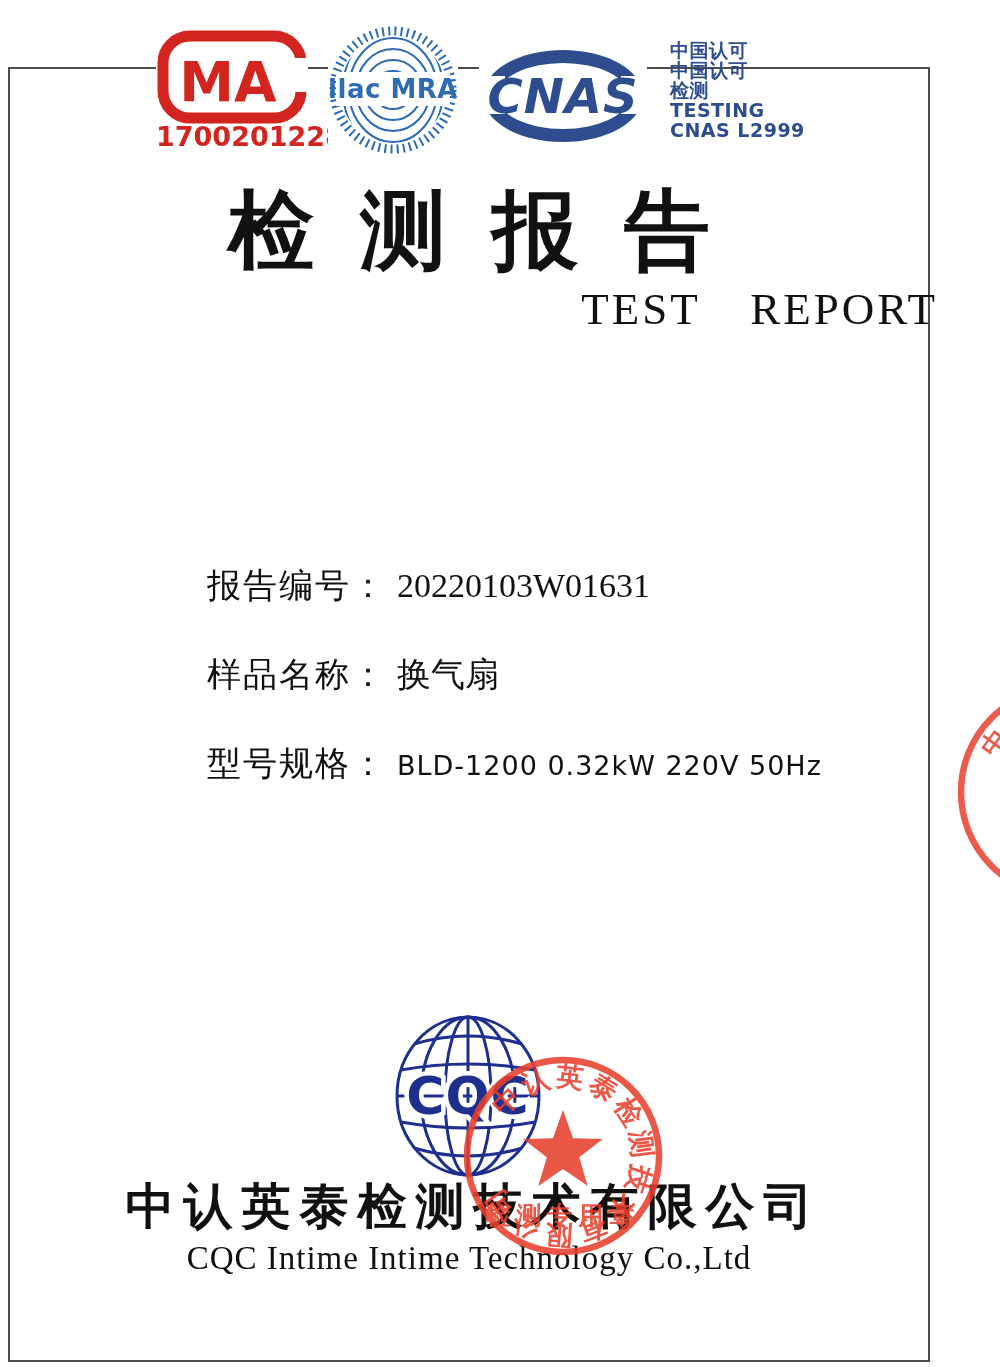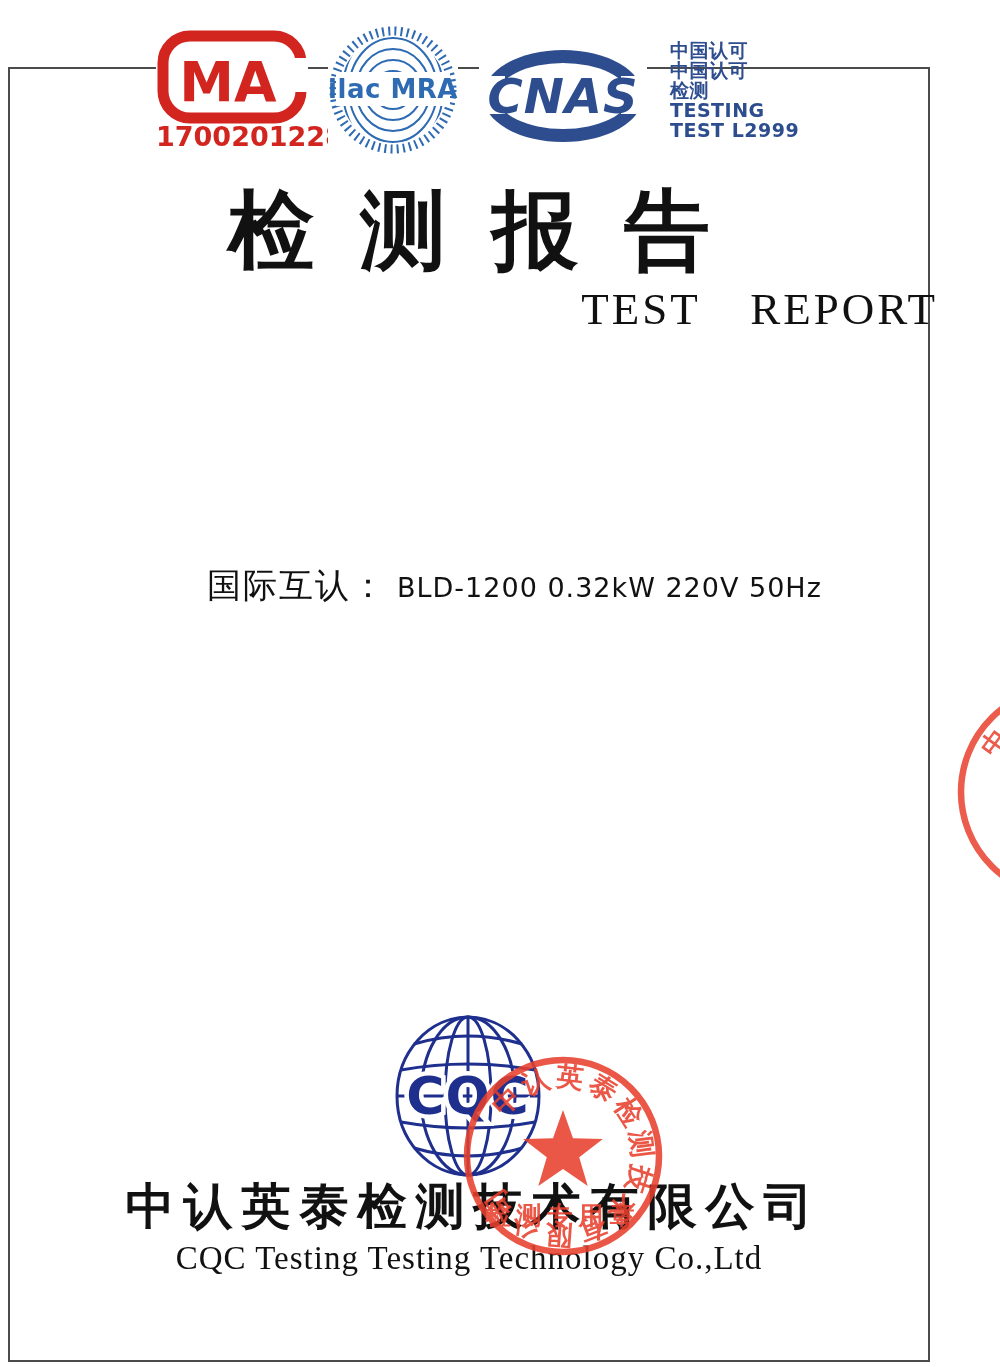--- a/index.html
+++ b/index.html
@@ -104,49 +104,55 @@
     <rect x="142" y="30" width="26" height="38" fill="#ffffff"></rect>
   </g>
   <text x="84" y="67" text-anchor="middle" fill="var(--cnas-navy)" font-family="'DejaVu Sans','Liberation Sans',sans-serif" font-size="48" font-weight="bold" font-style="italic" letter-spacing="1">CNAS</text>
 </svg>
 
 <div class="cnas-side">
   <div>中国认可</div>
   <div>中国认可</div>
   <div>检测</div>
   <div>TESTING</div>
-  <div>TEST L2999</div>
+  <div>CNAS L2999</div>
 </div>
 
 <div class="title-cn">检测报告</div>
 <div class="title-en">TEST REPORT</div>
 
 <div class="fields">
   <div class="field-row">
-    <span class="field-label">国际互认：</span><span class="field-value model">BLD-1200 0.32kW 220V 50Hz</span>
+    <span class="field-label">报告编号：</span><span class="field-value">20220103W01631</span>
+  </div>
+  <div class="field-row">
+    <span class="field-label">样品名称：</span><span class="field-value">换气扇</span>
+  </div>
+  <div class="field-row">
+    <span class="field-label">型号规格：</span><span class="field-value model">BLD-1200 0.32kW 220V 50Hz</span>
   </div>
 </div>
 
 <svg class="abs logo" style="left:393px;top:1012px;" width="150" height="168" viewBox="0 0 150 168">
   <g fill="none" stroke="var(--cqc-navy)" stroke-width="3">
     <ellipse cx="75" cy="84" rx="71" ry="79"></ellipse>
     <ellipse cx="75" cy="84" rx="47" ry="79"></ellipse>
     <ellipse cx="75" cy="84" rx="23" ry="79"></ellipse>
     <line x1="75" y1="5" x2="75" y2="163"></line>
     <path d="M 21,32 Q 75,16 129,32"></path>
     <path d="M 8,58 Q 75,46 142,58"></path>
     <path d="M 4,84 L 146,84"></path>
     <path d="M 8,110 Q 75,122 142,110"></path>
     <path d="M 21,136 Q 75,152 129,136"></path>
   </g>
   <text x="75" y="102" text-anchor="middle" font-family="'DejaVu Sans','Liberation Sans',sans-serif" font-size="52" font-weight="bold" fill="var(--cqc-navy)" stroke="#ffffff" stroke-width="9" paint-order="stroke" letter-spacing="1">CQC</text>
 </svg>
 
 <div class="company-cn">中认英泰检测技术有限公司</div>
-<div class="company-en">CQC Testing Testing Technology Co.,Ltd</div>
+<div class="company-en">CQC Intime Intime Technology Co.,Ltd</div>
 
 <svg class="abs stamp-main" width="216" height="216" viewBox="0 0 216 216">
   <circle cx="108" cy="108" r="96" fill="none" stroke="var(--stamp-red)" stroke-width="6.5"></circle>
   <defs>
     <path id="sealArc" d="M 108,108 m -70,0 a 70,70 0 1,1 140,0 a 70,70 0 1,1 -140,0"></path>
   </defs>
   <text font-size="27" font-weight="bold" fill="var(--stamp-red)" letter-spacing="4" transform="rotate(33 108 108)" font-family="'Liberation Serif','DejaVu Serif',serif">
     <textPath href="#sealArc">中认英泰检测技术有限公司</textPath>
   </text>
   <polygon fill="var(--stamp-red)" points="108,62 118,90.2 147.9,91 124.2,109.3 132.7,138 108,121 83.3,138 91.8,109.3 68.1,91 98,90.2"></polygon>

